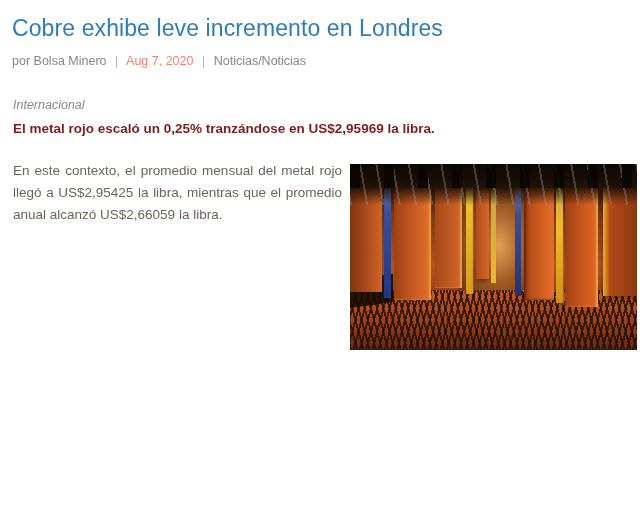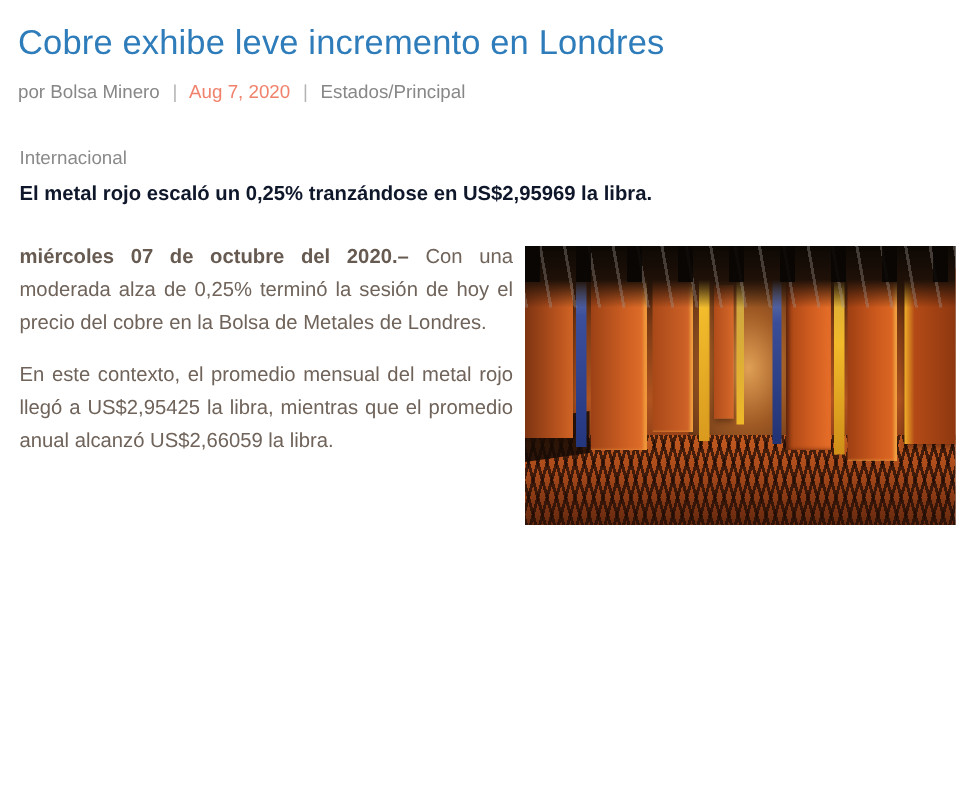--- a/index.html
+++ b/index.html
@@ -33,25 +33,26 @@
   .byline a { text-decoration: none; color: #878787; cursor: pointer; }
   .byline .sep { color: #b3b3b3; margin: 0 5px; }
   .byline .date { color: #f0826c; }
 
   
   .article { margin-top: 30px; }
 
   .section-label {
     color: #8a8a8a;
     font-size: 12.5px;
+    font-style: italic;
     padding-left: 3px;
     margin-bottom: 9px;
   }
   .lead {
-    color: #0f172a;
+    color: #7f1d1d;
     font-size: 13.5px;
     font-weight: bold;
     padding-left: 3px;
     margin-bottom: 24px;
   }
 
   .article p.body-p {
     color: #6f635a;
     font-size: 13.5px;
     line-height: 22px;
@@ -114,21 +115,21 @@
 <div class="page">
 
   <h1 class="title">Cobre exhibe leve incremento en Londres</h1>
 
   <div class="byline">
     <span>por</span>
     <a>Bolsa Minero</a>
     <span class="sep">|</span>
     <span class="date">Aug 7, 2020</span>
     <span class="sep">|</span>
-    <a>Estados/Principal</a>
+    <a>Noticias/Noticias</a>
   </div>
 
   <div class="article">
 
     <p class="section-label">Internacional</p>
 
     <p class="lead">El metal rojo escaló un 0,25% tranzándose en US$2,95969 la libra.</p>
 
     <div class="photo">
       <div class="ph-hall"></div>
@@ -143,21 +144,20 @@
       <div class="yb2"></div>
       <div class="bb2"></div>
       <div class="plate pl5"></div>
       <div class="yb3"></div>
       <div class="plate pl6"></div>
       <div class="plate pl7"></div>
       <div class="ph-ceiling"></div>
       <div class="ph-beams"></div>
     </div>
 
-    <p class="body-p"><strong>miércoles 07 de octubre del 2020.–</strong><span> Con una moderada alza de 0,25% terminó la sesión de hoy el precio del cobre en la Bolsa de Metales de Londres.</span></p>
 
 
 
 
     <p class="body-p">En este contexto, el promedio mensual del metal rojo llegó a US$2,95425 la libra, mientras que el promedio anual alcanzó US$2,66059 la libra.</p>
 
   </div>
 
 </div>
 

